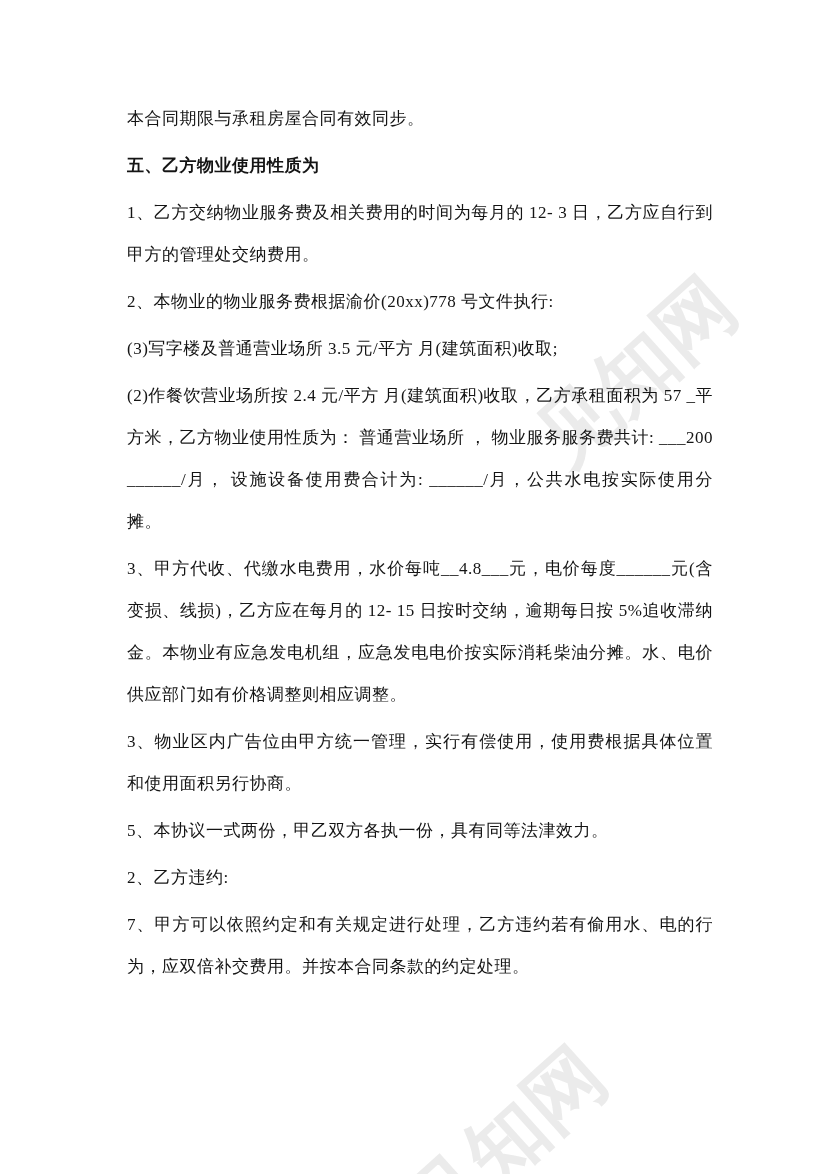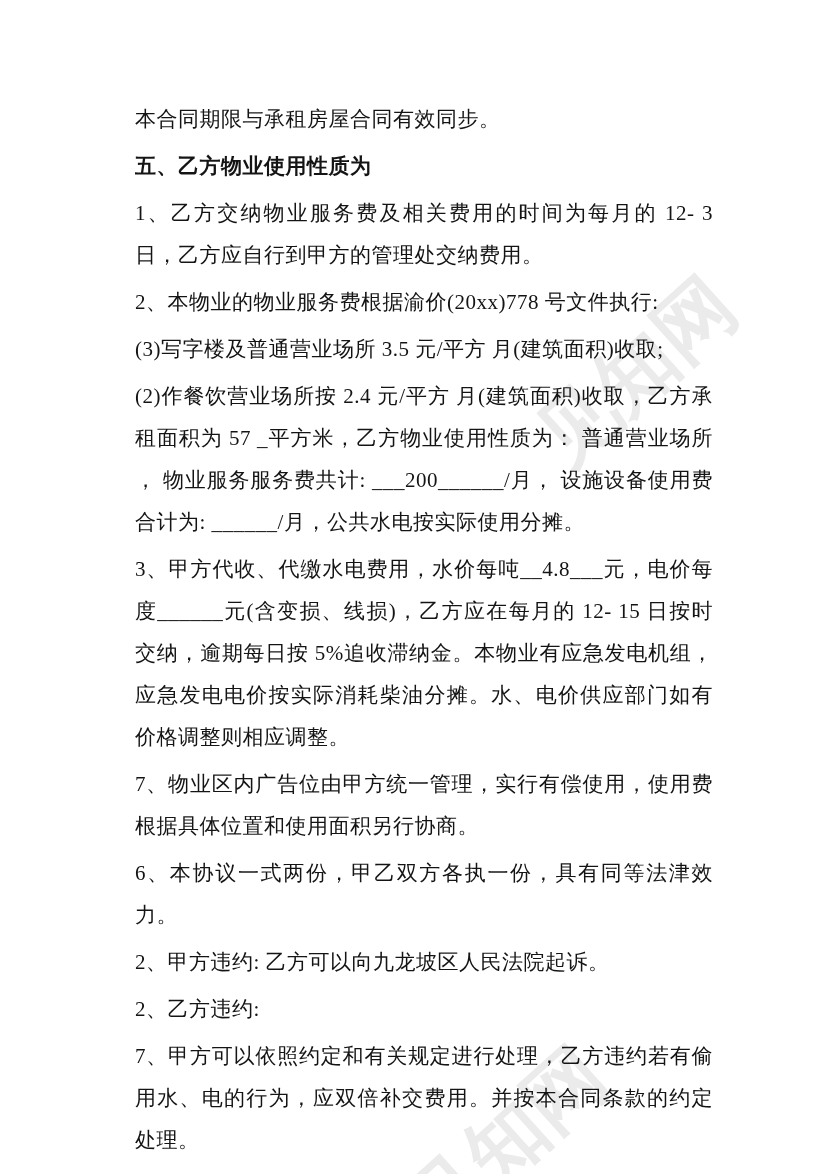--- a/index.html
+++ b/index.html
@@ -23,24 +23,24 @@
     overflow: hidden;
   }
   .content {
     position: absolute;
     left: 123px;
     top: 98px;
     width: 590px;
     z-index: 2;
   }
   .para {
-    font-size: 21px;
+    font-size: 17px;
     line-height: 42px;
     text-align: justify;
-    margin: 0 0 5px 12px;
+    margin: 0 0 5px 4px;
     letter-spacing: 0.5px;
     word-break: break-all;
   }
   .heading {
     font-weight: bold;
   }
   .watermark {
     position: absolute;
     z-index: 1;
     color: rgba(190, 190, 190, 0.30);
@@ -70,20 +70,19 @@
   <div class="watermark bottom">见知网</div>
 
   <div class="content">
     <p class="para">本合同期限与承租房屋合同有效同步。</p>
     <p class="para heading">五、乙方物业使用性质为</p>
     <p class="para">1、乙方交纳物业服务费及相关费用的时间为每月的 12- 3 日，乙方应自行到甲方的管理处交纳费用。</p>
     <p class="para">2、本物业的物业服务费根据渝价(20xx)778 号文件执行:</p>
     <p class="para">(3)写字楼及普通营业场所 3.5 元/平方 月(建筑面积)收取;</p>
     <p class="para">(2)作餐饮营业场所按 2.4 元/平方 月(建筑面积)收取，乙方承租面积为 57 _平方米，乙方物业使用性质为：  普通营业场所 ，  物业服务服务费共计: ___200______/月， 设施设备使用费合计为: ______/月，公共水电按实际使用分摊。</p>
     <p class="para">3、甲方代收、代缴水电费用，水价每吨__4.8___元，电价每度______元(含变损、线损)，乙方应在每月的 12- 15 日按时交纳，逾期每日按 5%追收滞纳金。本物业有应急发电机组，应急发电电价按实际消耗柴油分摊。水、电价供应部门如有价格调整则相应调整。</p>
-    <p class="para">7、物业区内广告位由甲方统一管理，实行有偿使用，使用费根据具体位置和使用面积另行协商。</p>
-    <p class="para">6、本协议一式两份，甲乙双方各执一份，具有同等法津效力。</p>
-    <p class="para">2、甲方违约: 乙方可以向九龙坡区人民法院起诉。</p>
+    <p class="para">3、物业区内广告位由甲方统一管理，实行有偿使用，使用费根据具体位置和使用面积另行协商。</p>
+    <p class="para">5、本协议一式两份，甲乙双方各执一份，具有同等法津效力。</p>
     <p class="para">2、乙方违约:</p>
     <p class="para">7、甲方可以依照约定和有关规定进行处理，乙方违约若有偷用水、电的行为，应双倍补交费用。并按本合同条款的约定处理。</p>
   </div>
 
 </div>
 
 </body></html>

